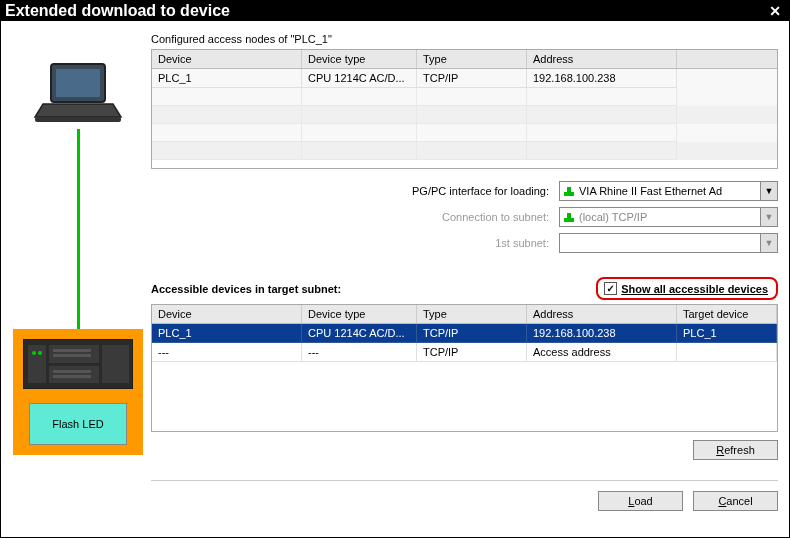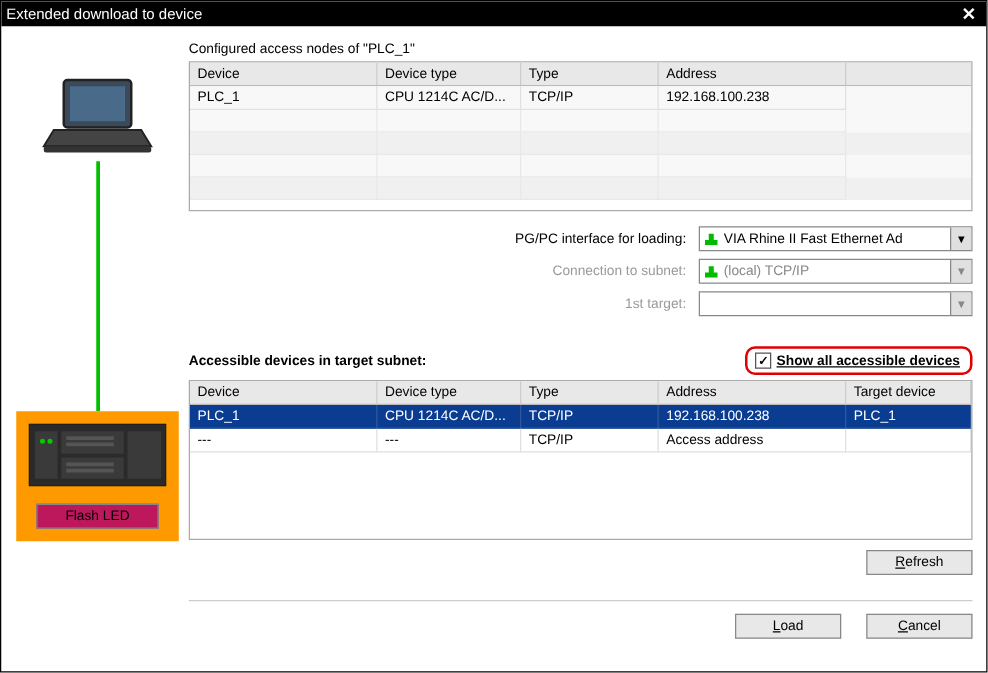--- a/index.html
+++ b/index.html
@@ -1,29 +1,29 @@
 <!DOCTYPE html>
 <html><head>
 <meta charset="utf-8">
 <style>
 * { box-sizing: border-box; margin: 0; padding: 0; font-family: Arial, sans-serif; font-size: 11px; }
 body { background: #fff; width: 790px; height: 538px; border: 1px solid #000; overflow: hidden; }
 .titlebar { background: #000; color: #fff; height: 20px; display: flex; align-items: center; justify-content: space-between; padding: 0 4px; }
-.titlebar-title { font-weight: normal; font-size: 12px; }
+.titlebar-title { font-weight: bold; font-size: 16px; }
 .close-x { color: #fff; font-weight: bold; font-size: 14px; cursor: pointer; padding: 0 4px; }
 .content { display: flex; height: calc(100% - 20px); padding: 8px 12px; }
 .left-col { width: 140px; display: flex; flex-direction: column; align-items: center; position: relative; }
 .right-col { flex: 1; display: flex; flex-direction: column; padding-left: 8px; }
 
 .laptop-svg { margin-top: 30px; }
 .wire { width: 3px; background: #00c000; flex: 0 0 auto; }
 .wire1 { height: 200px; }
 .orange-box { background: #ff9900; width: 130px; padding: 10px 6px 10px 6px; display: flex; flex-direction: column; align-items: center; }
 .plc-svg { margin-bottom: 14px; }
-.flash-btn { background: #be185d; border: 1px solid #888; padding: 3px 22px; cursor: pointer; font-size: 11px; }
+.flash-btn { background: #5eead4; border: 1px solid #888; padding: 14px 22px; cursor: pointer; font-size: 11px; }
 
 .section-label { font-size: 11px; margin-bottom: 4px; margin-top: 4px; }
 
 .table1 { border: 1px solid #aaa; background: #fff; height: 120px; overflow: hidden; }
 .table1 .thead, .table2 .thead { display: flex; background: #e8e8e8; border-bottom: 1px solid #bbb; }
 .th { padding: 3px 6px; border-right: 1px solid #ccc; font-size: 11px; font-weight: normal; }
 .tr { display: flex; }
 .td { padding: 3px 6px; border-right: 1px solid #e0e0e0; border-bottom: 1px solid #e0e0e0; font-size: 11px; white-space: nowrap; overflow: hidden; text-overflow: ellipsis; }
 .table1 .tbody .tr { background: #f8f8f8; }
 .table1 .tbody .tr:nth-child(even) { background: #f0f0f0; }
@@ -44,21 +44,21 @@
 .highlight-box { border: 2px solid #e00000; border-radius: 8px; padding: 3px 8px 3px 6px; }
 .chk-row { display: flex; align-items: center; gap: 4px; }
 .chk { width: 13px; height: 13px; border: 1px solid #555; background: #fff; display: flex; align-items: center; justify-content: center; font-size: 10px; }
 .chk-label { text-decoration: underline; font-size: 11px; }
 
 .table2 { border: 1px solid #aaa; background: #fff; height: 128px; overflow: hidden; }
 .table2 .tr.selected { background: #0a3d91; color: #fff; }
 .table2 .tr.selected .td { border-right: 1px solid #305898; border-bottom: 1px solid #305898; }
 
 .btn-row1 { display: flex; justify-content: flex-end; margin-top: 8px; }
-.btn-row2 { display: flex; justify-content: flex-end; gap: 20px; margin-top: 20px; border-top: 1px solid #ccc; padding-top: 10px; }
+.btn-row2 { display: flex; justify-content: flex-end; gap: 10px; margin-top: 20px; border-top: 1px solid #ccc; padding-top: 10px; }
 .btn { background: #e8e8e8; border: 1px solid #888; padding: 3px 0; cursor: pointer; font-size: 11px; width: 85px; text-align: center; }
 .u { text-decoration: underline; }
 
 .empty-rows .tr { height: 18px; }
 .empty-rows .td { border-right: 1px solid #e8e8e8; border-bottom: 1px solid #e8e8e8; }
 .table1 .empty-rows .tr:nth-child(odd){ background:#f8f8f8;}
 .table1 .empty-rows .tr:nth-child(even){ background:#f0f0f0;}
 </style>
 </head>
 <body>
@@ -163,21 +163,21 @@
             <svg width="14" height="14">
                 <rect x="2" y="8" width="10" height="4" fill="#0b0"></rect>
                 <rect x="5" y="3" width="4" height="6" fill="#0b0"></rect>
               </svg>
           </span>
           <span class="combo-text">(local) TCP/IP</span>
           <span class="combo-arrow">▼</span>
         </div>
       </div>
       <div class="form-row">
-        <span class="form-label disabled">1st target:</span>
+        <span class="form-label disabled">1st subnet:</span>
         <div class="combo disabled">
           <span class="combo-text"></span>
           <span class="combo-arrow">▼</span>
         </div>
       </div>
     </div>
 
     <div class="access-row">
       <span class="section-label">Accessible devices in target subnet:</span>
       <div class="highlight-box">

